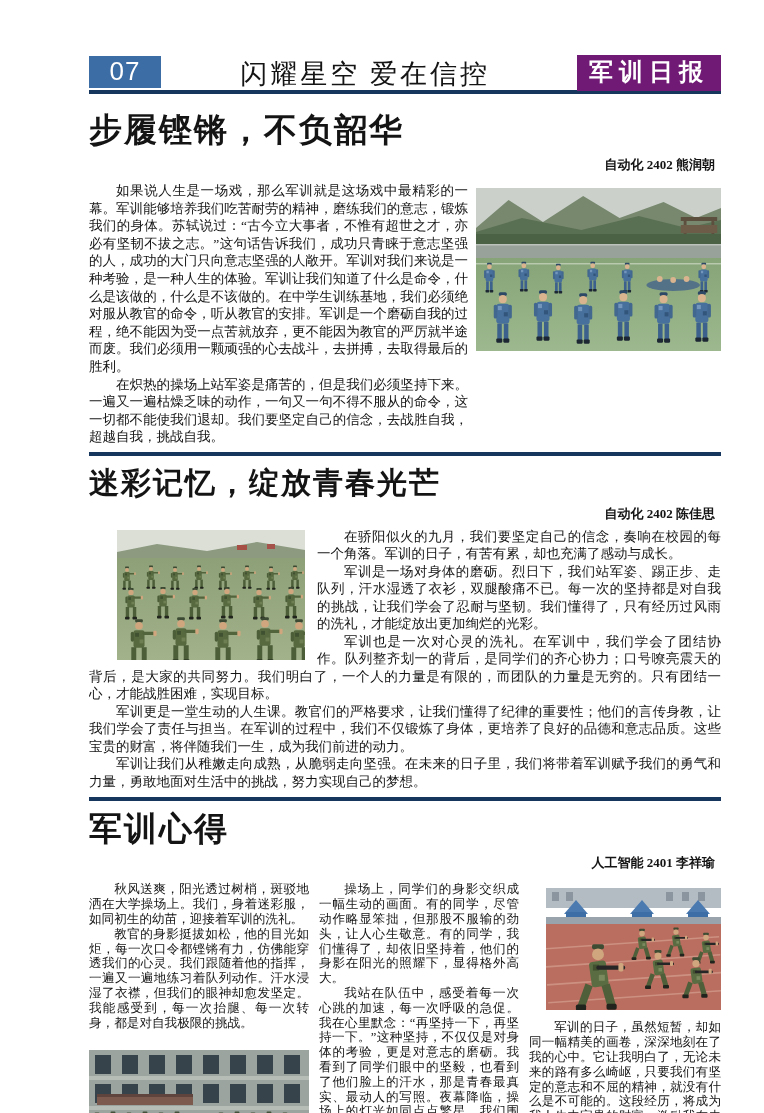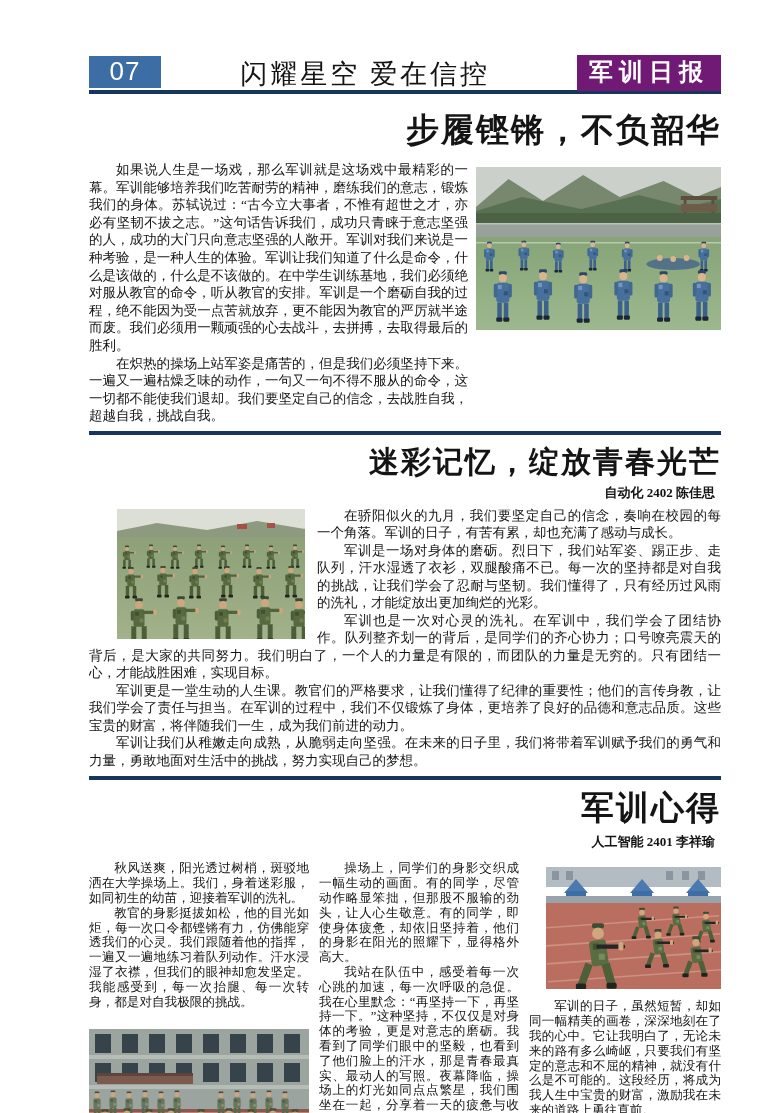--- a/index.html
+++ b/index.html
@@ -13,21 +13,21 @@
   .pagenum-box{position:absolute;left:0;top:2px;width:72px;height:32px;background:#3c6da4;
                color:#fff;font-family:"Liberation Sans","DejaVu Sans",sans-serif;
                font-size:26px;line-height:31px;text-align:center;letter-spacing:1px;z-index:2;}
   .masthead-title{position:absolute;left:90px;right:170px;top:2px;text-align:center;
                   font-size:27px;font-weight:400;letter-spacing:3px;white-space:nowrap;}
   .masthead-banner{position:absolute;right:0;top:1px;height:36px;min-width:132px;background:#701a75;
                    color:#fff;font-size:24px;font-weight:700;line-height:35px;text-align:center;
                    letter-spacing:6px;padding:0 6px;z-index:2;}
 
   
-  .a-title{text-align:right;font-weight:700;letter-spacing:2px;margin:0;}
+  .a-title{text-align:left;font-weight:700;letter-spacing:2px;margin:0;}
   .byline{text-align:right;font-size:13px;font-weight:700;padding-right:6px;}
   p{margin:0;text-indent:2em;}
   .rule{height:4px;background:#17365d;}
   .justified{text-align:justify;}
   svg{display:block;}
 
   
   .a1-title{font-size:33px;margin-top:14px;}
   .a1-byline{margin-top:3px;}
   .a1-body{display:flex;gap:8px;margin-top:8px;}
@@ -63,20 +63,21 @@
     <div class="pagenum-box">
       <span>07</span>
     </div>
     <div class="masthead-title">闪耀星空 爱在信控</div>
     <div class="masthead-banner">军训日报</div>
     <div class="masthead-rule"></div>
   </div>
 
   <section>
     <h1 class="a-title a1-title">步履铿锵，不负韶华</h1>
+    <div class="byline a1-byline">自动化 2402 熊润朝</div>
     <div class="a1-body">
       <div class="a1-text justified">
         <p>如果说人生是一场戏，那么军训就是这场戏中最精彩的一幕。军训能够培养我们吃苦耐劳的精神，磨练我们的意志，锻炼我们的身体。苏轼说过：“古今立大事者，不惟有超世之才，亦必有坚韧不拔之志。”这句话告诉我们，成功只青睐于意志坚强的人，成功的大门只向意志坚强的人敞开。军训对我们来说是一种考验，是一种人生的体验。军训让我们知道了什么是命令，什么是该做的，什么是不该做的。在中学生训练基地，我们必须绝对服从教官的命令，听从教官的安排。军训是一个磨砺自我的过程，绝不能因为受一点苦就放弃，更不能因为教官的严厉就半途而废。我们必须用一颗顽强的心去战斗，去拼搏，去取得最后的胜利。</p>
         <p>在炽热的操场上站军姿是痛苦的，但是我们必须坚持下来。一遍又一遍枯燥乏味的动作，一句又一句不得不服从的命令，这一切都不能使我们退却。我们要坚定自己的信念，去战胜自我，超越自我，挑战自我。</p>
       </div>
 
       <svg class="photo-a" viewBox="0 0 256 163" xmlns="http://www.w3.org/2000/svg" preserveAspectRatio="none">
         <defs>
           <linearGradient id="ga-field" x1="0" y1="0" x2="0" y2="1">
             <stop offset="0" stop-color="#86a477"></stop>
@@ -257,21 +258,21 @@
           <use href="#gc-fig" transform="translate(82,93) scale(1.15)"></use>
           <use href="#gc-fig" transform="translate(112,94) scale(1.15)"></use>
           <use href="#gc-fig" transform="translate(140,93) scale(1.15)"></use>
           <use href="#gc-fig" transform="translate(162,94) scale(1.15)"></use>
           <use href="#gc-fig" transform="translate(184,93) scale(1.15)"></use>
           <use href="#gc-fig" transform="translate(206,94) scale(1.15)"></use>
         </svg>
       </div>
 
       <div class="a3-col2 justified">
-        <p>操场上，同学们的身影交织成一幅生动的画面。有的同学，尽管动作略显笨拙，但那股不服输的劲头，让人心生敬意。有的同学，即使身体疲惫，却依旧坚持着，他们的身影在阳光的照耀下，显得格外高大。</p>
+        <p>操场上，同学们的身影交织成一幅生动的画面。有的同学，尽管动作略显笨拙，但那股不服输的劲头，让人心生敬意。有的同学，我们懂得了，却依旧坚持着，他们的身影在阳光的照耀下，显得格外高大。</p>
         <p>我站在队伍中，感受着每一次心跳的加速，每一次呼吸的急促。我在心里默念：“再坚持一下，再坚持一下。”这种坚持，不仅仅是对身体的考验，更是对意志的磨砺。我看到了同学们眼中的坚毅，也看到了他们脸上的汗水，那是青春最真实、最动人的写照。夜幕降临，操场上的灯光如同点点繁星，我们围坐在一起，分享着一天的疲惫与收获。教官的话语，如同夜空中最亮的星，照亮了我们的心灵。他告诉我们，军训不仅仅是体能的锻炼，更是精神的磨砺。他的话语，如同一股暖流，温暖了我们的心房。</p>
       </div>
 
       <div class="a3-col3 justified">
 
         <svg class="photo-d" viewBox="0 0 175 122" xmlns="http://www.w3.org/2000/svg" preserveAspectRatio="none">
           <defs>
             <g id="gd-fig">
               <rect x="-3.5" y="-14" width="7" height="3" rx="1" fill="#3e4c34"></rect>
               <circle cx="0" cy="-8" r="3.5" fill="#cfa67e"></circle>

